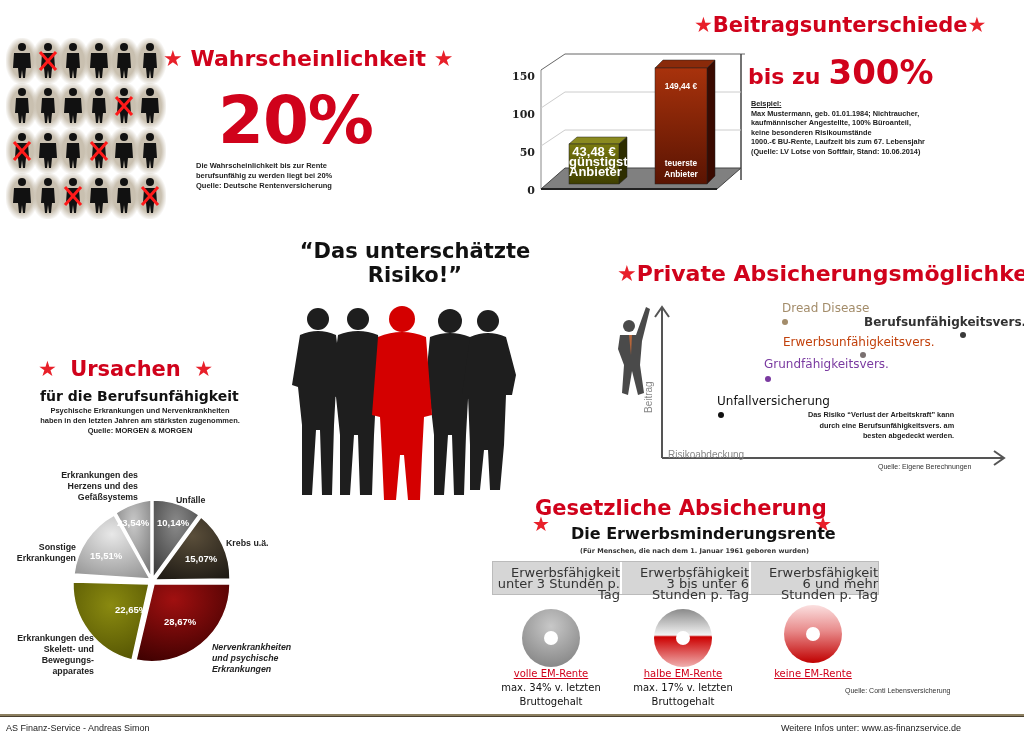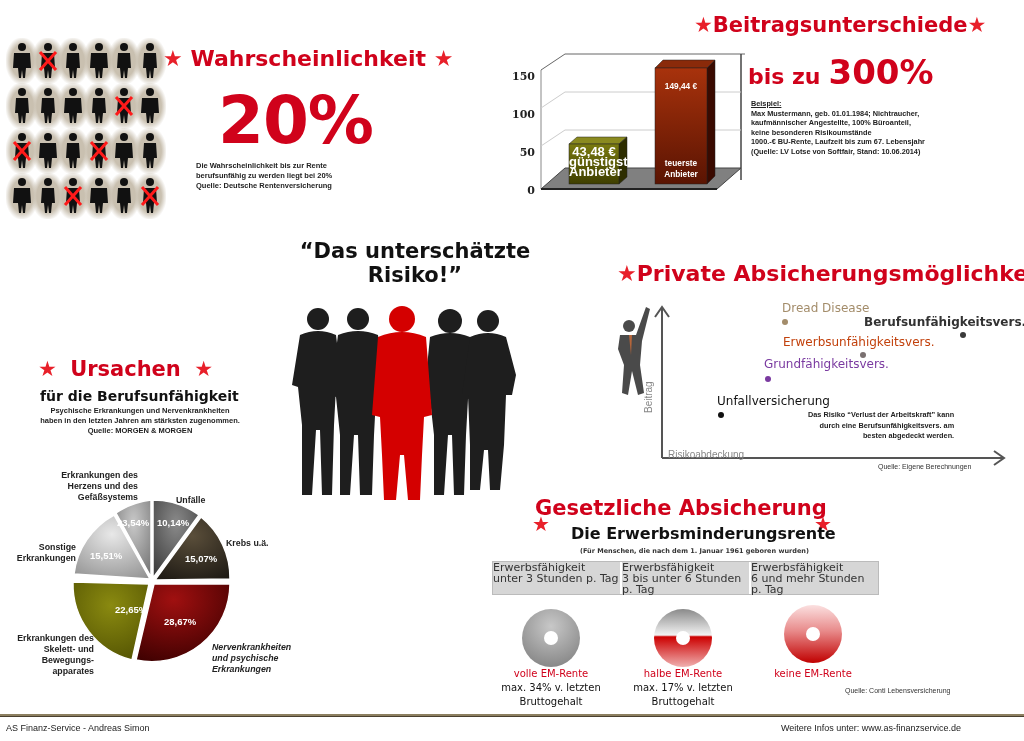--- a/index.html
+++ b/index.html
@@ -54,26 +54,26 @@
   .pie-label { position: absolute; font-size: 8.8px; font-weight: bold; color: #222; line-height: 11px; }
   .pie-pct { position: absolute; font-size: 9.5px; font-weight: bold; color: #fff; }
 
   
   #legal-title { left: 535px; top: 496px; font-size: 21px; font-weight: bold; color: #d0021b; white-space: nowrap; }
   #legal-sub { left: 571px; top: 524px; font-size: 16px; font-weight: bold; white-space: nowrap; }
   #legal-note { left: 580px; top: 547px; font-size: 6.5px; font-weight: bold; color: #333; white-space: nowrap; }
   #legal-star-l { left: 532px; top: 512px; font-size: 20px; color: #e8202a; }
   #legal-star-r { left: 814px; top: 512px; font-size: 20px; color: #e8202a; }
   #legal-table { left: 492px; top: 561px; width: 387px; height: 34px; display: flex; border: 1px solid #bbb; background: #d6d6d6; }
-  .legal-cell { flex: 1; text-align: left; font-size: 11px; line-height: 11px; color: #333; border-right: 2px solid #fff; }
+  .legal-cell { flex: 1; text-align: right; font-size: 13px; line-height: 11px; padding-top: 5px; color: #333; border-right: 2px solid #fff; }
   .legal-cell:last-child { border-right: none; }
   .disc { position: absolute; width: 58px; height: 58px; border-radius: 50%; }
   .disc-hole { position: absolute; left: 22px; top: 22px; width: 14px; height: 14px; border-radius: 50%; background: #fff; }
   .em-label { position: absolute; text-align: center; font-size: 10px; line-height: 14px; width: 120px; }
-  .em-label .r { color: #d0021b; }
+  .em-label .r { color: #d0021b; text-decoration: underline; }
   #legal-source { left: 845px; top: 687px; font-size: 7px; color: #333; white-space: nowrap; }
 
   
   #footer-line { left: 0; top: 714px; width: 1024px; height: 3px; background: #8c7f60; border-bottom: 1px solid #4a4030; }
   #footer-left { left: 6px; top: 723px; font-size: 9px; color: #222; }
   #footer-right { left: 781px; top: 723px; font-size: 9px; color: #222; }
 </style>
 </head>
 <body>
 

